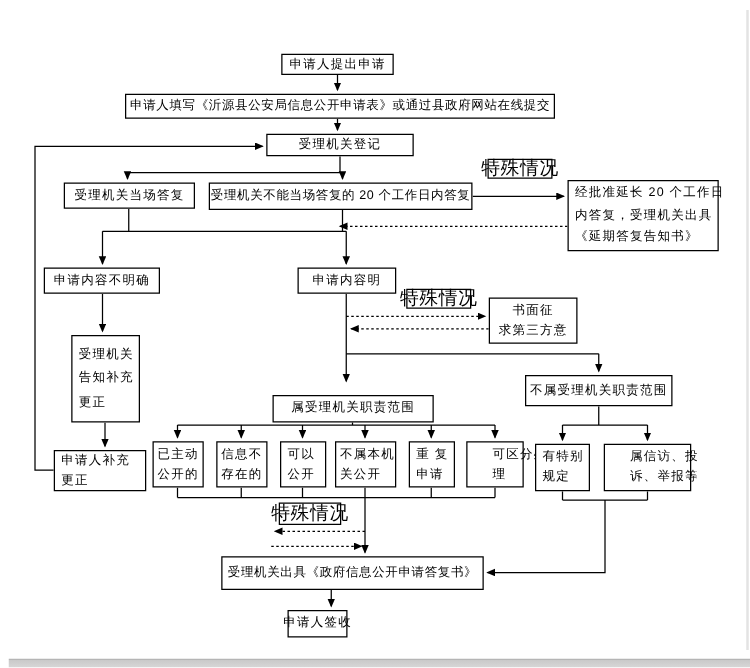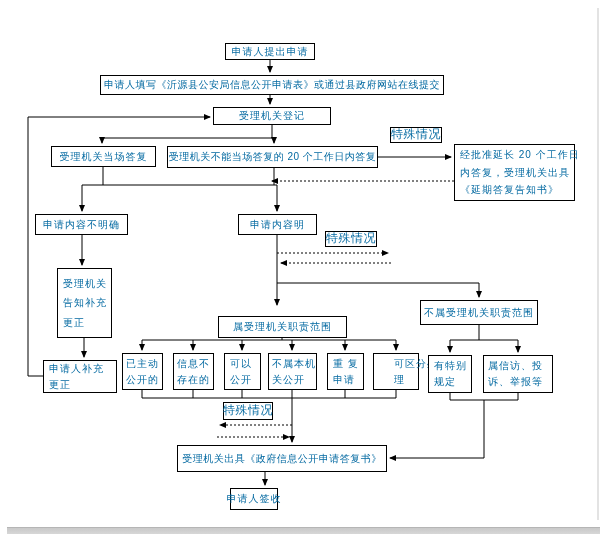--- a/index.html
+++ b/index.html
@@ -1,25 +1,25 @@
 <!DOCTYPE html>
 <html><head>
 <meta charset="utf-8">
 <style>
   html,body{margin:0;padding:0;background:#fff;}
   #stage{position:relative;width:600px;height:534px;background:#ffffff;overflow:hidden;
-         font-family:"Liberation Sans","DejaVu Sans",sans-serif;color:#0369a1;}
+         font-family:"Liberation Sans","DejaVu Sans",sans-serif;color:#000000;}
   #wires{position:absolute;left:0;top:0;width:600px;height:534px;}
   .box{position:absolute;box-sizing:border-box;border:1px solid #000;background:#fff;
        font-size:10px;line-height:1.6;letter-spacing:1px;
        display:flex;flex-direction:column;justify-content:center;align-items:center;
        text-align:center;white-space:nowrap;}
   .box span{display:block;}
   .la{align-items:flex-start;text-align:left;padding-left:5px;}
-  .sm{font-size:12px;letter-spacing:0.5px;}
+  .sm{font-size:15px;letter-spacing:0.5px;}
   .wide{letter-spacing:0.5px;}
   .edgebar{position:absolute;left:7px;right:0;top:527px;height:7px;
            background:linear-gradient(#c9c9c9,#d9d9d9);border-top:1px solid #b5b5b5;}
   .edger{position:absolute;top:8px;bottom:14px;right:1px;width:2px;background:#e3e3e3;}
 </style>
 </head>
 <body>
 
 <div id="stage">
 
@@ -120,20 +120,24 @@
   </div>
 
   <div class="box" style="left:238px;top:214px;width:79px;height:21px">
     <span>申请内容明</span>
   </div>
 
   <div class="box sm" style="left:325px;top:231px;width:52px;height:16px">
     <span>特殊情况</span>
   </div>
 
+  <div class="box" style="left:391px;top:238px;width:71px;height:37px">
+    <span>书面征</span>
+    <span>求第三方意</span>
+  </div>
 
   <div class="box la" style="left:57px;top:268px;width:55px;height:70px;line-height:1.95">
     <span>受理机关</span>
     <span>告知补充</span>
     <span>更正</span>
   </div>
 
   <div class="box la" style="left:43px;top:360px;width:74px;height:33px">
     <span>申请人补充</span>
     <span>更正</span>
@@ -175,21 +179,21 @@
   <div class="box la" style="left:373px;top:353px;width:46px;height:37px;padding-left:20px">
     <span>可区分处</span>
     <span>理</span>
   </div>
 
   <div class="box la" style="left:428px;top:355px;width:44px;height:38px">
     <span>有特别</span>
     <span>规定</span>
   </div>
 
-  <div class="box la" style="left:483px;top:355px;width:70px;height:38px;padding-left:4px">
+  <div class="box la" style="left:483px;top:355px;width:70px;height:38px;padding-left:20px">
     <span>属信访、投</span>
     <span>诉、举报等</span>
   </div>
 
   <div class="box sm" style="left:223px;top:402px;width:50px;height:18px">
     <span>特殊情况</span>
   </div>
 
 
   <div class="box wide" style="left:177px;top:445px;width:210px;height:27px">

